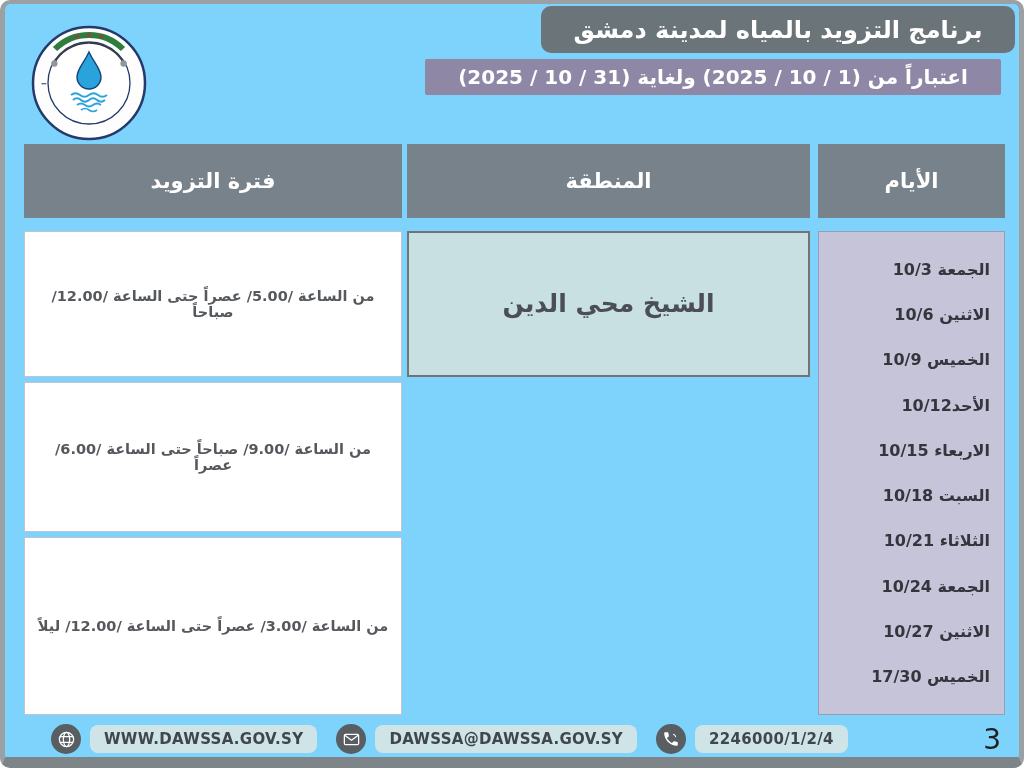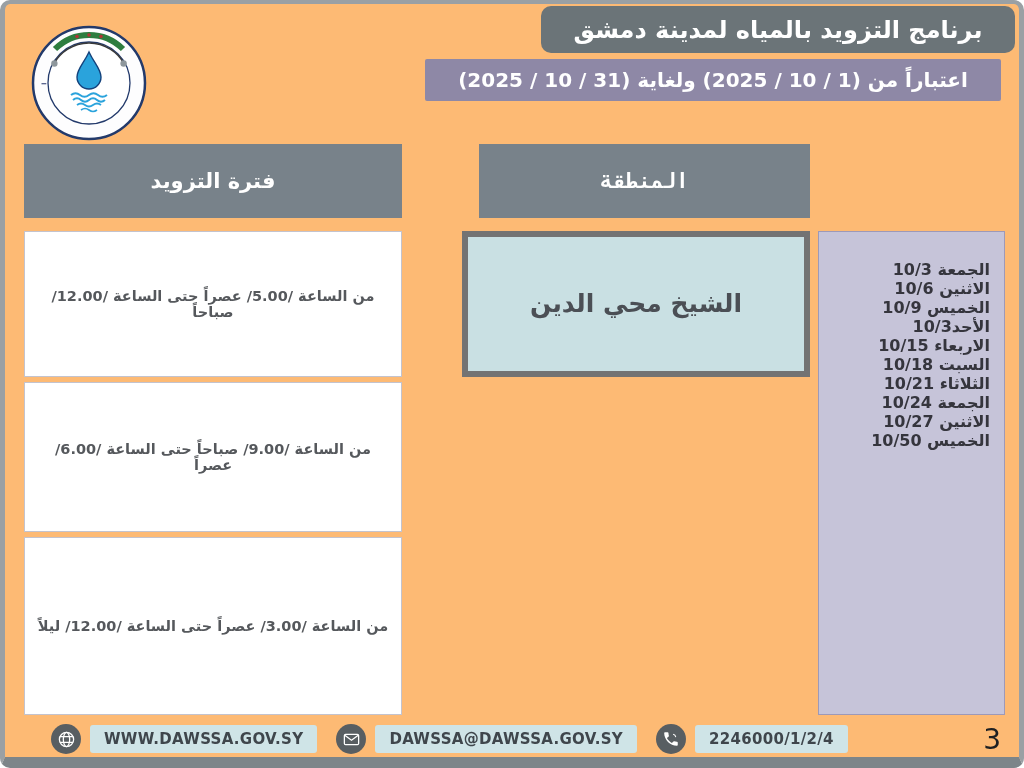--- a/index.html
+++ b/index.html
@@ -1,75 +1,75 @@
 <!DOCTYPE html>
 <html lang="ar"><head>
 <meta charset="utf-8">
 <style>
   * { box-sizing: border-box; }
   body { margin: 0; background: #ffffff; font-family: "DejaVu Sans", sans-serif; }
 
   .page {
     position: relative;
     width: 1024px; height: 768px;
-    background: #fdba74;
+    background: #7dd3fc;
     border: 5px solid #9aa0a4;
     border-top-width: 4px;
     border-bottom: 11px solid #7d8589;
     border-radius: 10px;
     direction: rtl;
     overflow: hidden;
   }
 
   
   .title-bar {
     position: absolute; top: 2px; right: 4px; left: 536px; height: 47px;
     background: #6b7478; border-radius: 10px;
     color: #ffffff; font-weight: bold; font-size: 24px;
     display: flex; align-items: center; justify-content: center;
   }
   .subtitle-bar {
-    position: absolute; top: 55px; right: 18px; left: 420px; height: 42px;
+    position: absolute; top: 55px; right: 18px; left: 420px; height: 36px;
     background: #8e88a6; border-radius: 2px;
     color: #ffffff; font-weight: bold; font-size: 20px;
     display: flex; align-items: center; justify-content: center;
   }
 
   .logo { position: absolute; top: 16px; left: 22px; width: 124px; height: 124px; }
 
   
   .th {
     position: absolute; top: 140px; height: 74px;
     background: #78828a; color: #ffffff;
     font-weight: bold; font-size: 21px;
     display: flex; align-items: center; justify-content: center;
   }
   .th-days   { right: 14px;  width: 187px; }
-  .th-region { right: 209px; width: 331px; font-family: Liberation Mono, monospace; }
+  .th-region { right: 209px; width: 403px; }
   .th-period { right: 617px; width: 378px; }
 
   
   .days-cell {
     position: absolute; top: 227px; right: 14px; width: 187px; height: 484px;
     background: #c6c4d9; border: 1px solid #9d99b8;
-    display: flex; flex-direction: column; justify-content: flex-start;
+    display: flex; flex-direction: column; justify-content: space-between;
     padding: 28px 14px;
     color: #35353d; font-weight: bold; font-size: 16px; text-align: right;
   }
   .day-item { white-space: nowrap; }
 
   
   .cell {
     position: absolute;
     display: flex; align-items: center; justify-content: center;
     text-align: center; font-weight: bold;
   }
   .region-cell {
-    right: 209px; width: 348px;
-    background: #c9e0e3; border: 6px solid #737373;
+    right: 209px; width: 403px;
+    background: #c9e0e3; border: 2px solid #737373;
     color: #4b4f55; font-size: 25px; line-height: 1.5; padding: 0 20px;
   }
   .period-cell {
     right: 617px; width: 378px;
     background: #ffffff; border: 1px solid #c3c3ce;
     color: #55585c; font-size: 14.5px; padding: 0 12px; margin-left: 16px;
   }
   .row1 { top: 227px; height: 146px; }
   .row2 { top: 378px; height: 150px; }
   .row3 { top: 533px; height: 178px; }
@@ -80,21 +80,21 @@
     display: flex; align-items: center; gap: 9px;
     direction: ltr; padding-left: 32px;
   }
   .icon-circle {
     width: 30px; height: 30px; border-radius: 50%;
     background: #585e62; flex: 0 0 auto;
     display: flex; align-items: center; justify-content: center;
   }
   .icon-gap { margin-left: 10px; }
   .pill {
-    background: #cfe4e7; border-radius: 3px; height: 28px;
+    background: #cfe4e7; border-radius: 8px; height: 28px;
     display: flex; align-items: center; padding: 0 14px;
     font-weight: bold; font-size: 15px; color: #3f464c;
     letter-spacing: 0.3px; direction: ltr; white-space: nowrap;
   }
   .page-num {
     margin-left: auto; font-size: 28px; color: #1e2022; padding-right: 4px;
     direction: ltr;
   }
 </style>
 </head>
@@ -121,34 +121,35 @@
       <path id="logoTextArc" d="M 14.5 63 A 47.5 47.5 0 0 0 109.5 63" fill="none"></path>
       <text font-size="6.3" fill="#26356b" font-weight="bold">
         <textPath href="#logoTextArc" startOffset="2">المؤسسة العامة لمياه الشرب في محافظة دمشق وريفها</textPath>
       </text>
     </svg>
   </div>
 
   <div class="title-bar">برنامج التزويد بالمياه لمدينة دمشق</div>
   <div class="subtitle-bar">اعتباراً من (1 / 10 / 2025) ولغاية (31 / 10 / 2025)</div>
 
+  <div class="th th-days">الأيام</div>
   <div class="th th-region">المنطقة</div>
   <div class="th th-period">فترة التزويد</div>
 
   <div class="days-cell">
     <span class="day-item">الجمعة 10/3</span>
     <span class="day-item">الاثنين 10/6</span>
     <span class="day-item">الخميس 10/9</span>
-    <span class="day-item">الأحد10/3</span>
+    <span class="day-item">الأحد10/12</span>
     <span class="day-item">الاربعاء 10/15</span>
     <span class="day-item">السبت 10/18</span>
     <span class="day-item">الثلاثاء 10/21</span>
     <span class="day-item">الجمعة 10/24</span>
     <span class="day-item">الاثنين 10/27</span>
-    <span class="day-item">الخميس 10/50</span>
+    <span class="day-item">الخميس 17/30</span>
   </div>
 
   <div class="cell region-cell row1">الشيخ محي الدين</div>
   <div class="cell period-cell row1">من الساعة /5.00/ عصراً حتى الساعة /12.00/ صباحاً</div>
 
   <div class="cell period-cell row2">من الساعة /9.00/ صباحاً حتى الساعة /6.00/ عصراً</div>
 
   <div class="cell period-cell row3">من الساعة /3.00/ عصراً حتى الساعة /12.00/ ليلاً</div>
 
   <div class="footer">

